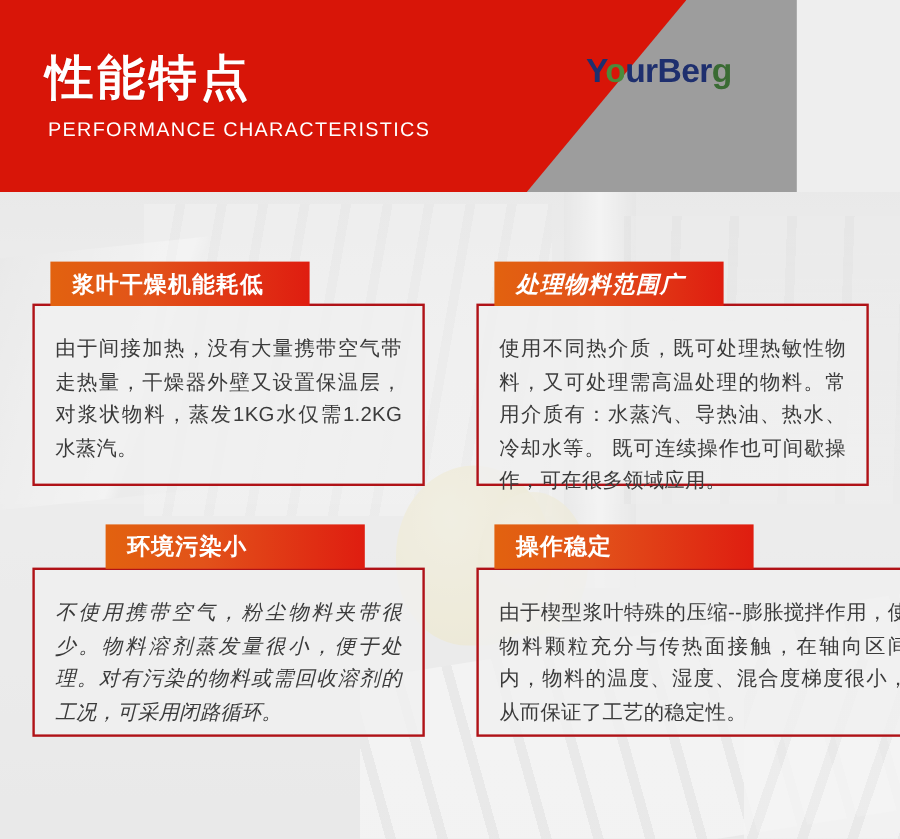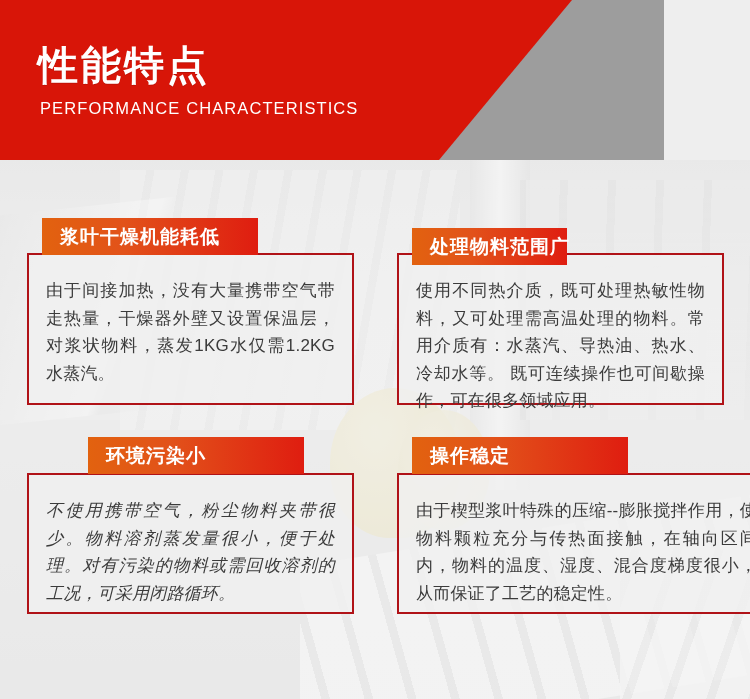--- a/index.html
+++ b/index.html
@@ -164,21 +164,21 @@
     font-size:17px;
     line-height:1.62;
     letter-spacing:.2px;
     text-align:justify;
   }
 
   
   #card-1 { left:27px;  top:253px; width:327px; height:152px; }
   #title-1{ left:42px;  top:218px; width:216px; }
   #card-2 { left:397px; top:253px; width:327px; height:152px; }
-  #title-2{ left:412px; top:228px; width:155px; }
+  #title-2{ left:412px; top:218px; width:191px;font-style:italic; }
   #card-3 { left:27px;  top:473px; width:327px; height:141px;font-style:italic; }
   #title-3{ left:42px;  top:437px; width:216px;margin-left:46px; }
   #card-4 { left:397px; top:473px; width:379px; height:141px; }
   #title-4{ left:412px; top:437px; width:216px; }
 </style>
 </head>
 <body>
 
 <div class="page">
 
@@ -195,20 +195,21 @@
     <div class="deck2"></div>
     <div class="wash"></div>
   </div>
 
   <div class="banner">
     <div class="red-wedge"></div>
     <div class="banner-title">性能特点</div>
     <div class="banner-sub">PERFORMANCE CHARACTERISTICS</div>
 
     <div class="logo-block">
+      <div class="logo-word"><span>Y</span><span class="g-o">o</span><span>ur</span><span class="g-e">B</span><span>er</span><span class="g-tail">g</span></div>
     </div>
   </div>
 
   <div class="card" id="card-1">
     <div class="card-body">由于间接加热，没有大量携带空气带走热量，干燥器外壁又设置保温层，对浆状物料，蒸发1KG水仅需1.2KG水蒸汽。</div>
   </div>
   <div class="card-title" id="title-1">浆叶干燥机能耗低</div>
 
   <div class="card" id="card-2">
     <div class="card-body">使用不同热介质，既可处理热敏性物料，又可处理需高温处理的物料。常用介质有：水蒸汽、导热油、热水、冷却水等。 既可连续操作也可间歇操作，可在很多领域应用。</div>

